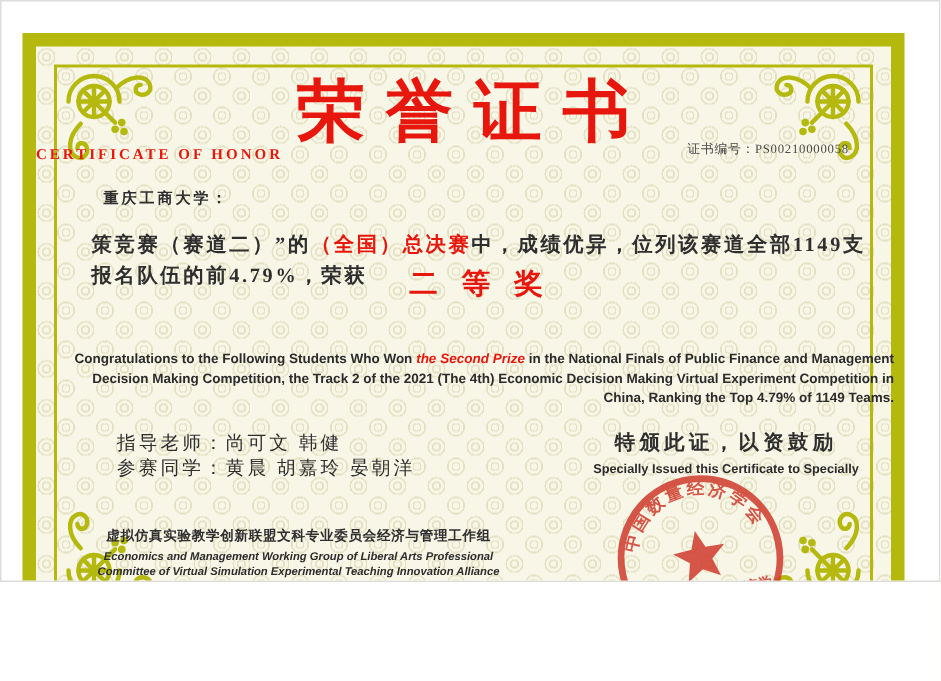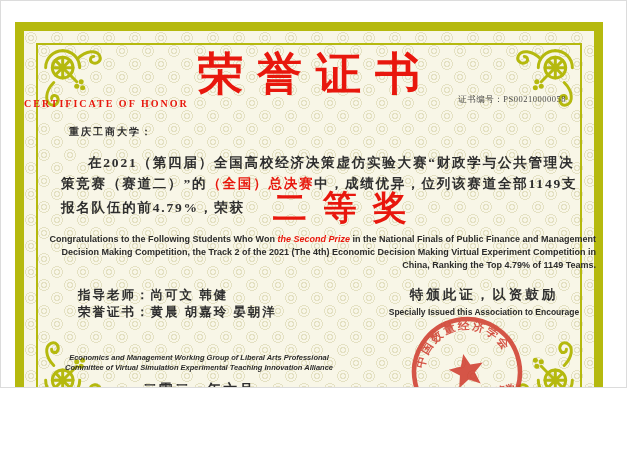--- a/index.html
+++ b/index.html
@@ -39,32 +39,32 @@
   .recipient{
     position:absolute;left:45px;top:94px;font-size:10px;color:#2e2e2e;letter-spacing:2px;font-weight:600;
   }
   .body-block{
     position:absolute;left:37px;top:121px;width:522px;
     font-size:13.5px;color:#2e2e2e;letter-spacing:1.8px;line-height:21px;font-weight:600;
   }
   .body-line1{text-indent:27px;}
   .hl-red{color:#e8170d;font-weight:800;}
   .prize{
-    display:inline-block;color:#e8170d;font-weight:800;font-size:34px;
+    display:inline-block;color:#e8170d;font-weight:800;font-size:19px;
     letter-spacing:16px;margin-left:28px;vertical-align:-7px;line-height:27px;
   }
   .eng{
     position:absolute;left:20px;top:202px;width:552px;text-align:right;
     font-family:"Liberation Sans",sans-serif;font-weight:700;font-size:9px;
     line-height:13px;color:#2b2b2b;
   }
   .eng .hl-red{font-style:italic;font-weight:700;}
   .names{
     position:absolute;left:54px;top:256px;font-size:12.5px;color:#2e2e2e;
-    letter-spacing:2px;line-height:16.5px;font-weight:700;
+    letter-spacing:2px;line-height:16.5px;font-weight:400;
   }
   .issue{
     position:absolute;left:330px;top:255px;width:260px;text-align:center;
   }
   .issue-cn{font-size:13.5px;color:#2e2e2e;letter-spacing:3px;font-weight:700;}
   .issue-en{font-family:"Liberation Sans",sans-serif;font-weight:700;font-size:8.5px;color:#2b2b2b;margin-top:3px;}
   .org-left{position:absolute;left:20px;top:320px;width:310px;text-align:center;}
   .org-right{position:absolute;left:330px;top:320px;width:255px;text-align:center;}
   .org-cn{font-size:9px;color:#2e2e2e;letter-spacing:.5px;font-weight:700;}
   .org-en{font-family:"Liberation Sans",sans-serif;font-weight:700;font-size:7.5px;line-height:9.5px;color:#2b2b2b;margin-top:2px;font-style:italic;}
@@ -118,40 +118,40 @@
     <div class="title">荣誉证书</div>
     <div class="subtitle">CERTIFICATE OF HONOR</div>
 
     <div class="certno">
       <span>证书编号：</span><span>PS00210000058</span>
     </div>
 
     <div class="recipient">重庆工商大学：</div>
 
     <div class="body-block">
-      <div class="body-line1">在2021（第四届）全国高校经济决策虚仿实验大赛“财政学与公共管理决</div>
       <div><span>策竞赛（赛道二）”的</span><span class="hl-red">（全国）总决赛</span><span>中，成绩优异，位列该赛道全部1149支</span></div>
       <div><span>报名队伍的前4.79%，荣获</span><span class="prize">二等奖</span></div>
     </div>
 
     <div class="eng">
       <span>Congratulations to the Following Students Who Won </span><span class="hl-red">the Second Prize</span><span> in the National Finals of Public Finance and Management Decision Making Competition, the Track 2 of the 2021 (The 4th) Economic Decision Making Virtual Experiment Competition in China, Ranking the Top 4.79% of 1149 Teams.</span>
     </div>
 
     <div class="names">
       <div><span>指导老师：</span><span>尚可文  韩健</span></div>
-      <div><span>荣誉证书：</span><span>黄晨  胡嘉玲  晏朝洋</span></div>
+      <div><span>参赛同学：</span><span>黄晨  胡嘉玲  晏朝洋</span></div>
     </div>
 
     <div class="issue">
       <div class="issue-cn">特颁此证，以资鼓励</div>
-      <div class="issue-en">Specially Issued this Association to Encourage</div>
+      <div class="issue-en">Specially Issued this Certificate to Specially</div>
     </div>
 
     <div class="org-left">
+      <div class="org-cn">虚拟仿真实验教学创新联盟文科专业委员会经济与管理工作组</div>
       <div class="org-en">
         <div>Economics and Management Working Group of Liberal Arts Professional</div>
         <div>Committee of Virtual Simulation Experimental Teaching Innovation Alliance</div>
       </div>
       <div class="date-cn">二零二一年六月</div>
       <div class="date-en">June 2021</div>
     </div>
 
 
     <svg class="seal" viewBox="0 0 112 112">

